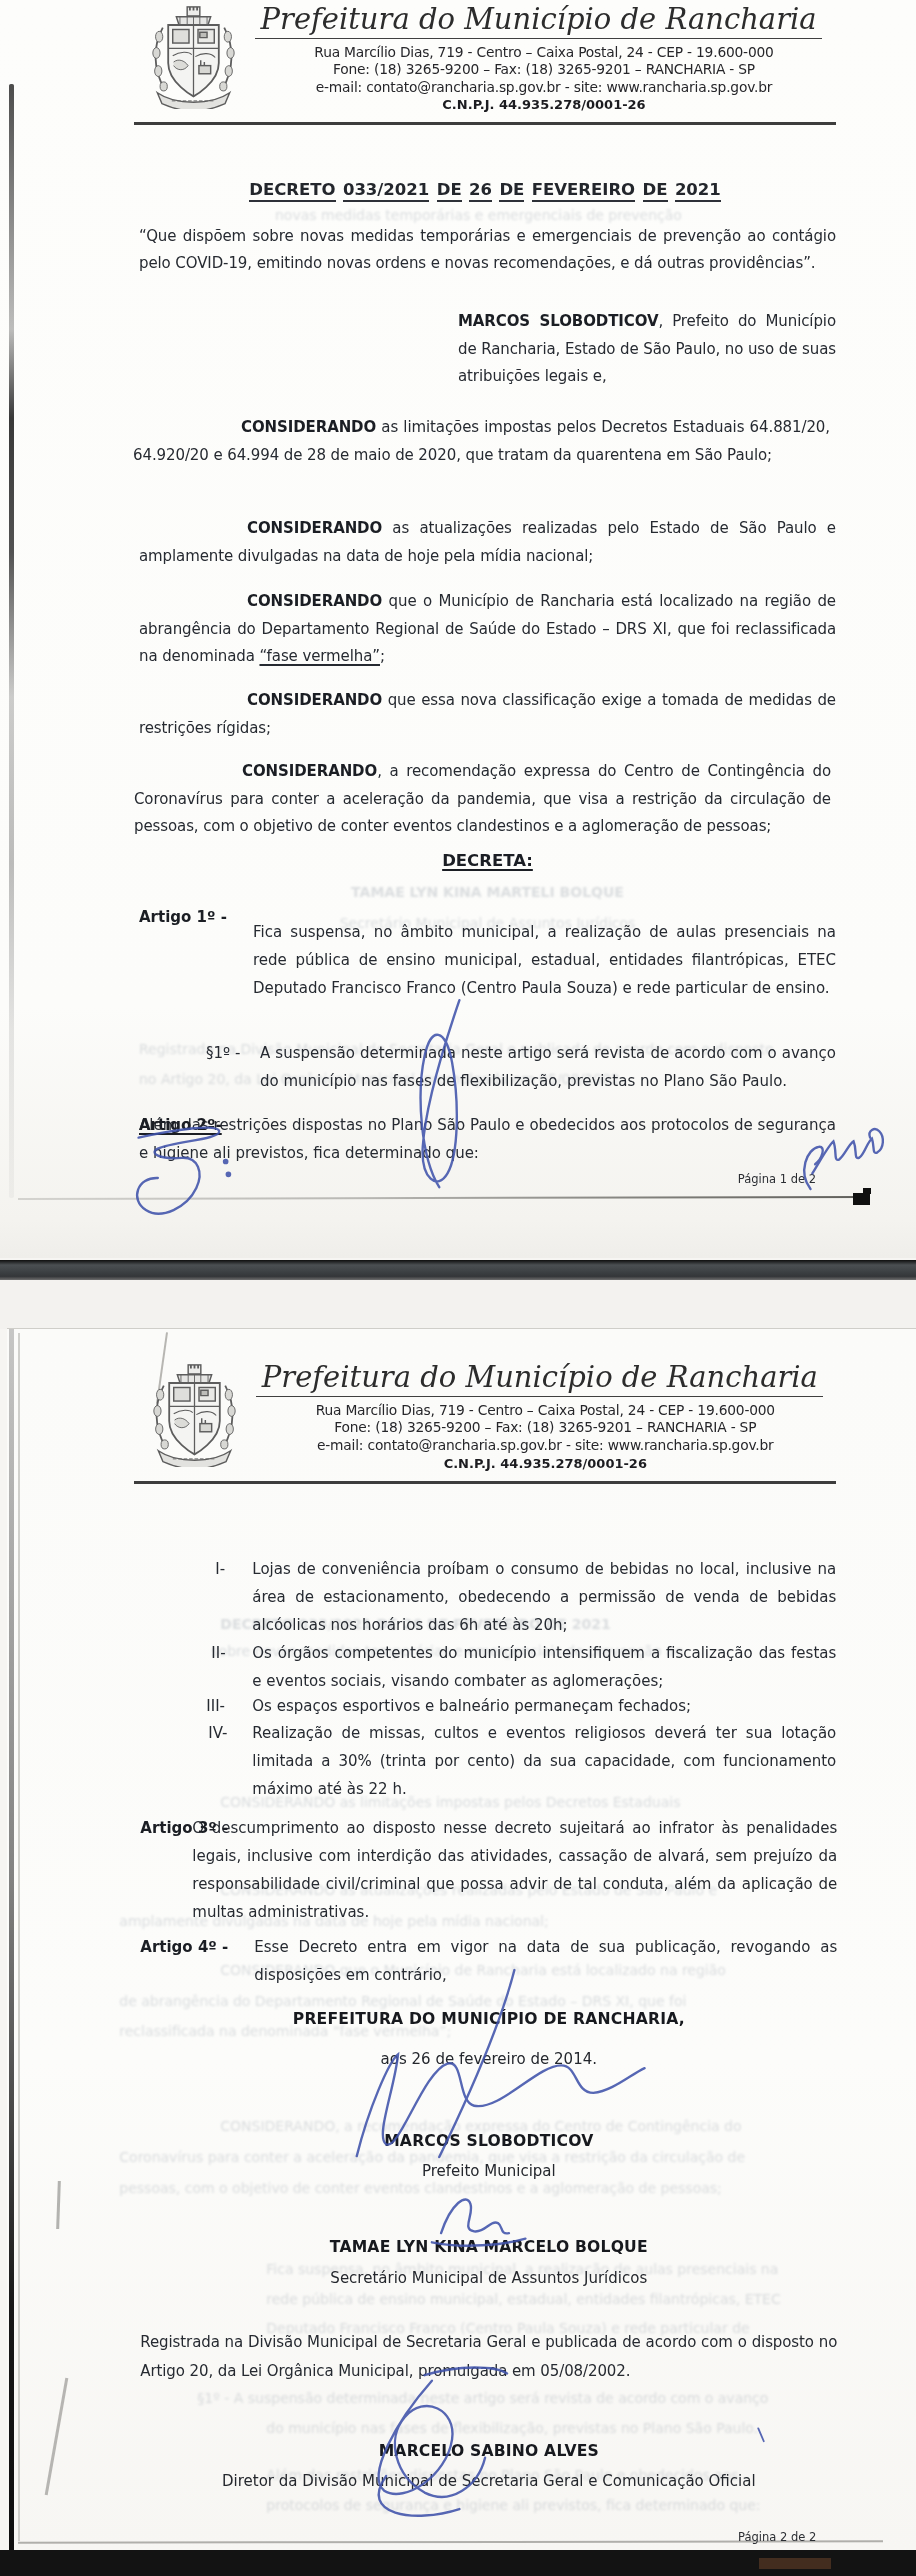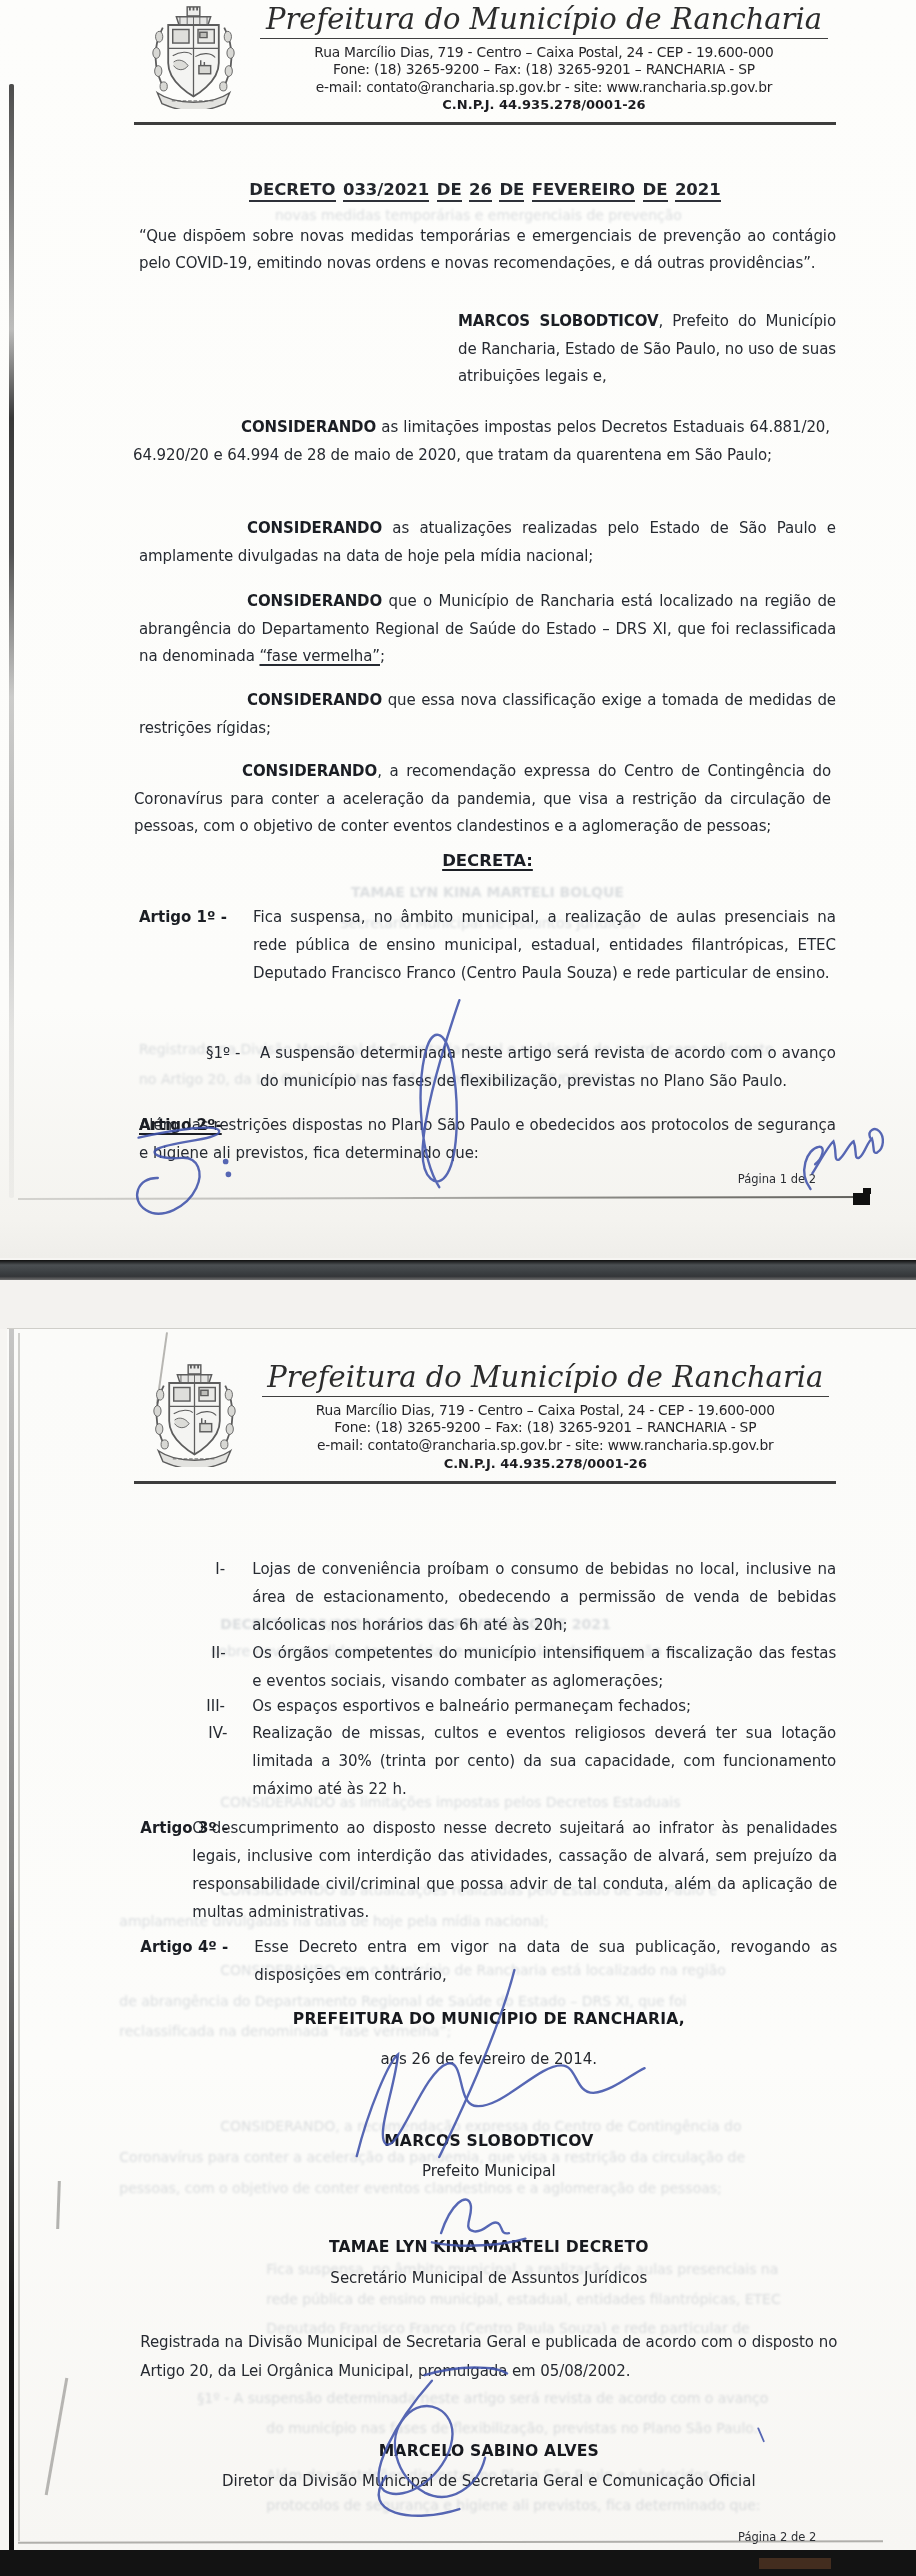--- a/index.html
+++ b/index.html
@@ -12,21 +12,21 @@
   .abs{position:absolute;}
   .sheet{position:absolute;background:#fcfcfa;}
   #sheet1{left:0;top:0;width:917px;height:1258px;
     background:linear-gradient(180deg,#fdfdfb 0%,#fcfcfa 80%,#f4f3ef 97%,#efeeea 100%);}
   #sheet2{left:7.3px;top:1328px;width:909px;height:1222px;
     background:linear-gradient(180deg,#fbfbf9 0%,#fcfcfa 60%,#f7f6f3 100%);
     border-top:0.9px solid #cfcec9;}
   
   .lh-title{
     font-family:"DejaVu Serif","Liberation Serif",serif;
-    font-style:italic;font-size:29px;color:#2c2c2c;text-align:center;line-height:35px;
+    font-style:italic;font-size:29px;color:#2c2c2c;line-height:35px;
     white-space:nowrap;
   }
   .lh-title span{display:inline-block;border-bottom:1.8px solid #3f3f3f;padding:0 5.5px 0.9px 5.5px;}
   .lh-addr{font-size:13.8px;line-height:17.4px;text-align:center;color:#26262a;letter-spacing:-0.2px;}
   .lh-cnpj{font-size:13px;font-weight:bold;text-align:center;color:#1c1c20;}
   .lh-rule{height:2.8px;background:#3d3d3d;}
   
   .bt{font-size:15px;line-height:27.5px;text-align:justify;color:#262a31;letter-spacing:-0.1px;}
   .indent{text-indent:108px;}
   .bold{font-weight:bold;color:#1b1e24;}
@@ -147,21 +147,21 @@
   <div class="abs bt indent" style="left:134px;top:758px;width:697px;">
     <span class="bold">CONSIDERANDO</span><span>, a recomendação expressa do Centro de Contingência do Coronavírus para conter a aceleração da pandemia, que visa a restrição da circulação de pessoas, com o objetivo de conter eventos clandestinos e a aglomeração de pessoas;</span>
   </div>
 
   <div class="abs center" style="left:139px;top:851px;width:697px;">
     <span class="bold uline" style="font-size:16.5px;">DECRETA:</span>
   </div>
 
   <div class="hang" style="left:139px;top:903px;width:697px;">
     <span class="lbl bold">Artigo 1º -</span>
-    <span class="txt" style="margin-left:114px;">Fica suspensa, no âmbito municipal, a realização de aulas presenciais na rede pública de ensino municipal, estadual, entidades filantrópicas, ETEC Deputado Francisco Franco (Centro Paula Souza) e rede particular de ensino.</span>
+    <span class="txt" style="margin-left:114px;margin-top:15px;">Fica suspensa, no âmbito municipal, a realização de aulas presenciais na rede pública de ensino municipal, estadual, entidades filantrópicas, ETEC Deputado Francisco Franco (Centro Paula Souza) e rede particular de ensino.</span>
   </div>
 
   <div class="hang" style="left:206px;top:1039px;width:630px;">
     <span class="lbl">§1º -</span>
     <span class="txt" style="margin-left:54px;">A suspensão determinada neste artigo será revista de acordo com o avanço do município nas fases de flexibilização, previstas no Plano São Paulo.</span>
   </div>
 
   <div class="hang" style="left:139px;top:1111px;width:697px;">
     <span class="lbl bold uline">Artigo 2º-</span>
     <span class="txt" style="">Além das restrições dispostas no Plano São Paulo e obedecidos aos protocolos de segurança e higiene ali previstos, fica determinado que:</span>
@@ -274,21 +274,21 @@
     <span class="lbl bold">Artigo 4º -</span>
     <span class="txt" style="margin-left:114px;">Esse Decreto entra em vigor na data de sua publicação, revogando as disposições em contrário,</span>
   </div>
 
   <div class="abs sig-name" style="left:133px;top:681px;width:697px;">PREFEITURA DO MUNICÍPIO DE RANCHARIA,</div>
   <div class="abs sig-role" style="left:133px;top:721px;width:697px;">aos 26 de fevereiro de 2014.</div>
 
   <div class="abs sig-name" style="left:133px;top:803px;width:697px;">MARCOS SLOBODTICOV</div>
   <div class="abs sig-role" style="left:133px;top:833px;width:697px;">Prefeito Municipal</div>
 
-  <div class="abs sig-name" style="left:133px;top:909px;width:697px;">TAMAE LYN KINA MARTELI DECRETO</div>
+  <div class="abs sig-name" style="left:133px;top:909px;width:697px;">TAMAE LYN KINA MARCELO BOLQUE</div>
   <div class="abs sig-role" style="left:133px;top:940px;width:697px;">Secretário Municipal de Assuntos Jurídicos</div>
 
   <div class="abs bt" style="left:133px;top:999px;width:697px;line-height:29px;">Registrada na Divisão Municipal de Secretaria Geral e publicada de acordo com o disposto no Artigo 20, da Lei Orgânica Municipal, promulgada em 05/08/2002.</div>
 
   <div class="abs sig-name" style="left:133px;top:1113px;width:697px;">MARCELO SABINO ALVES</div>
   <div class="abs sig-role" style="left:133px;top:1143px;width:697px;">Diretor da Divisão Municipal de Secretaria Geral e Comunicação Oficial</div>
 
   <div class="abs pagenum" style="left:653px;top:1201px;width:156px;">Página 2 de 2</div>
 </div>
 

